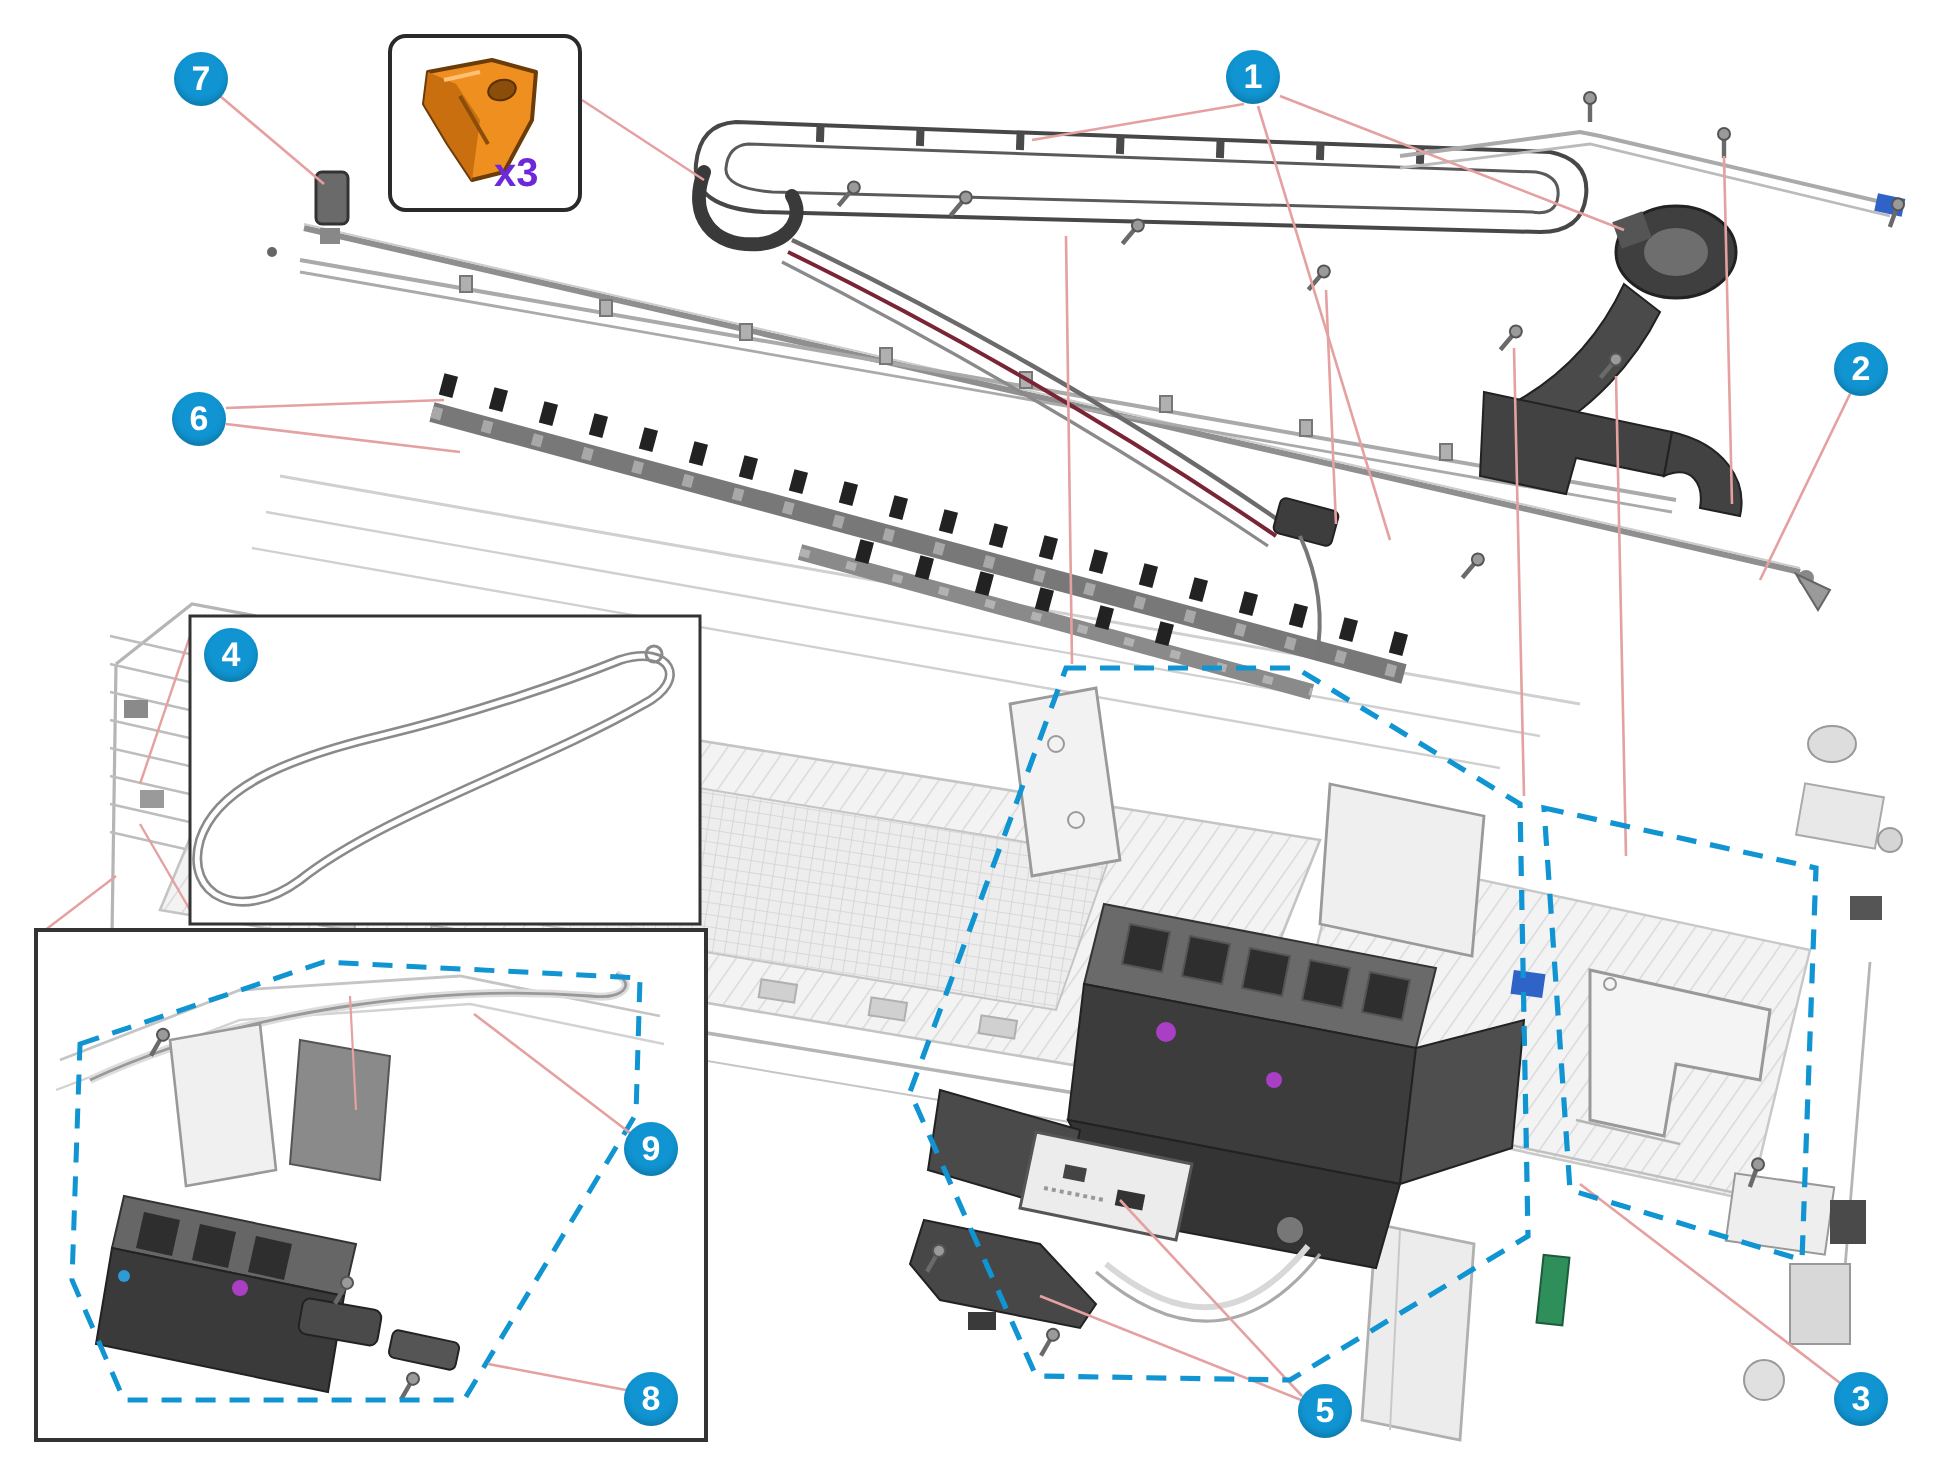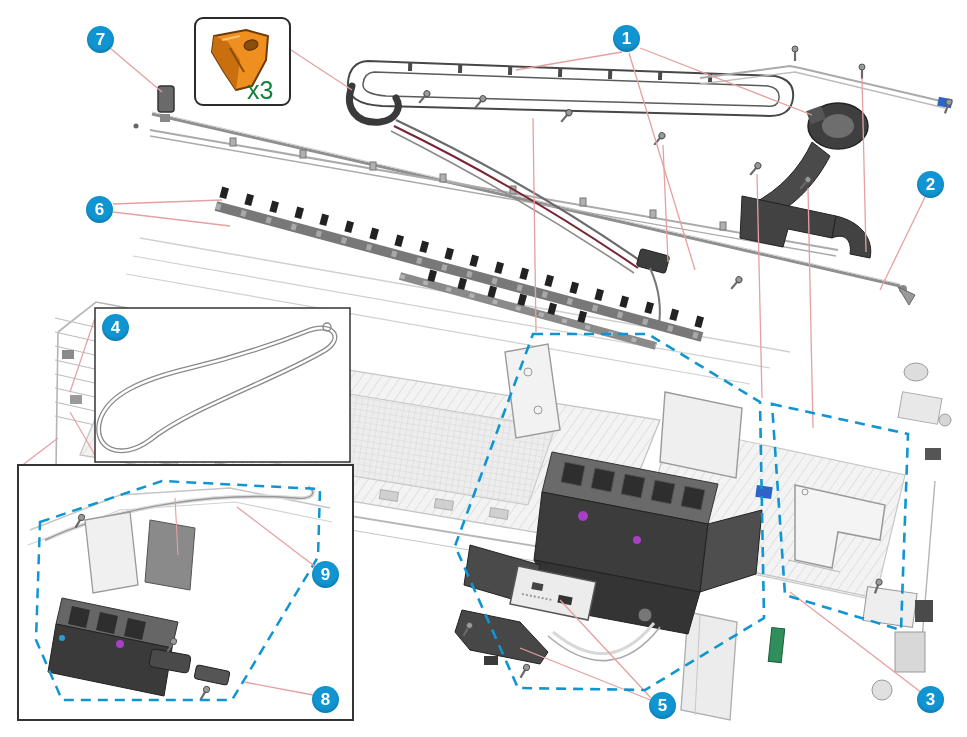--- a/index.html
+++ b/index.html
@@ -9,21 +9,21 @@
   }
   .stage svg{position:absolute;left:0;top:0;}
   .badge{
     position:absolute;width:27px;height:27px;border-radius:50%;
     background:#1095d2;color:#ffffff;font-weight:bold;font-size:17px;
     display:flex;align-items:center;justify-content:center;
     box-shadow:inset 0 -2px 3px rgba(0,0,0,.18);
     user-select:none;
   }
   .qty{
-    position:absolute;left:247px;top:76px;font-size:25px;font-weight:normal;color:#15803d;
+    position:absolute;left:247px;top:76px;font-size:20px;font-weight:bold;color:#6d28d9;
   }
 </style>
 </head>
 <body>
 
 <div class="stage">
 
 <svg width="967" height="737" viewBox="0 0 967 737">
   <defs>
     <pattern id="hatch" width="8" height="8" patternUnits="userSpaceOnUse" patternTransform="rotate(35)">

